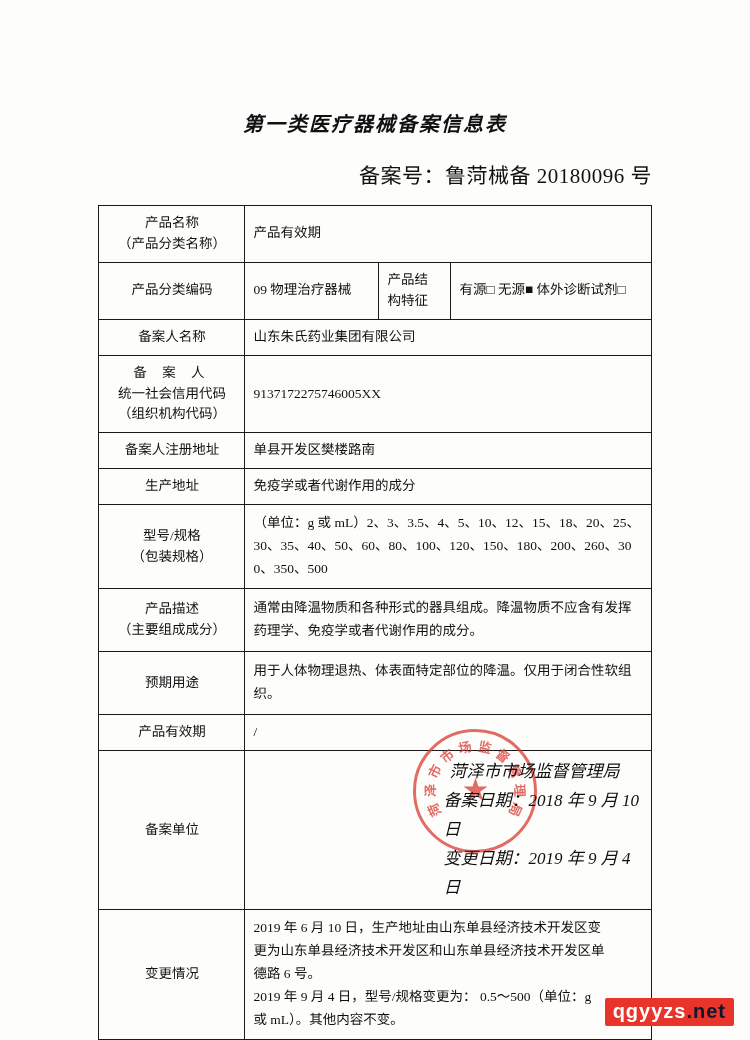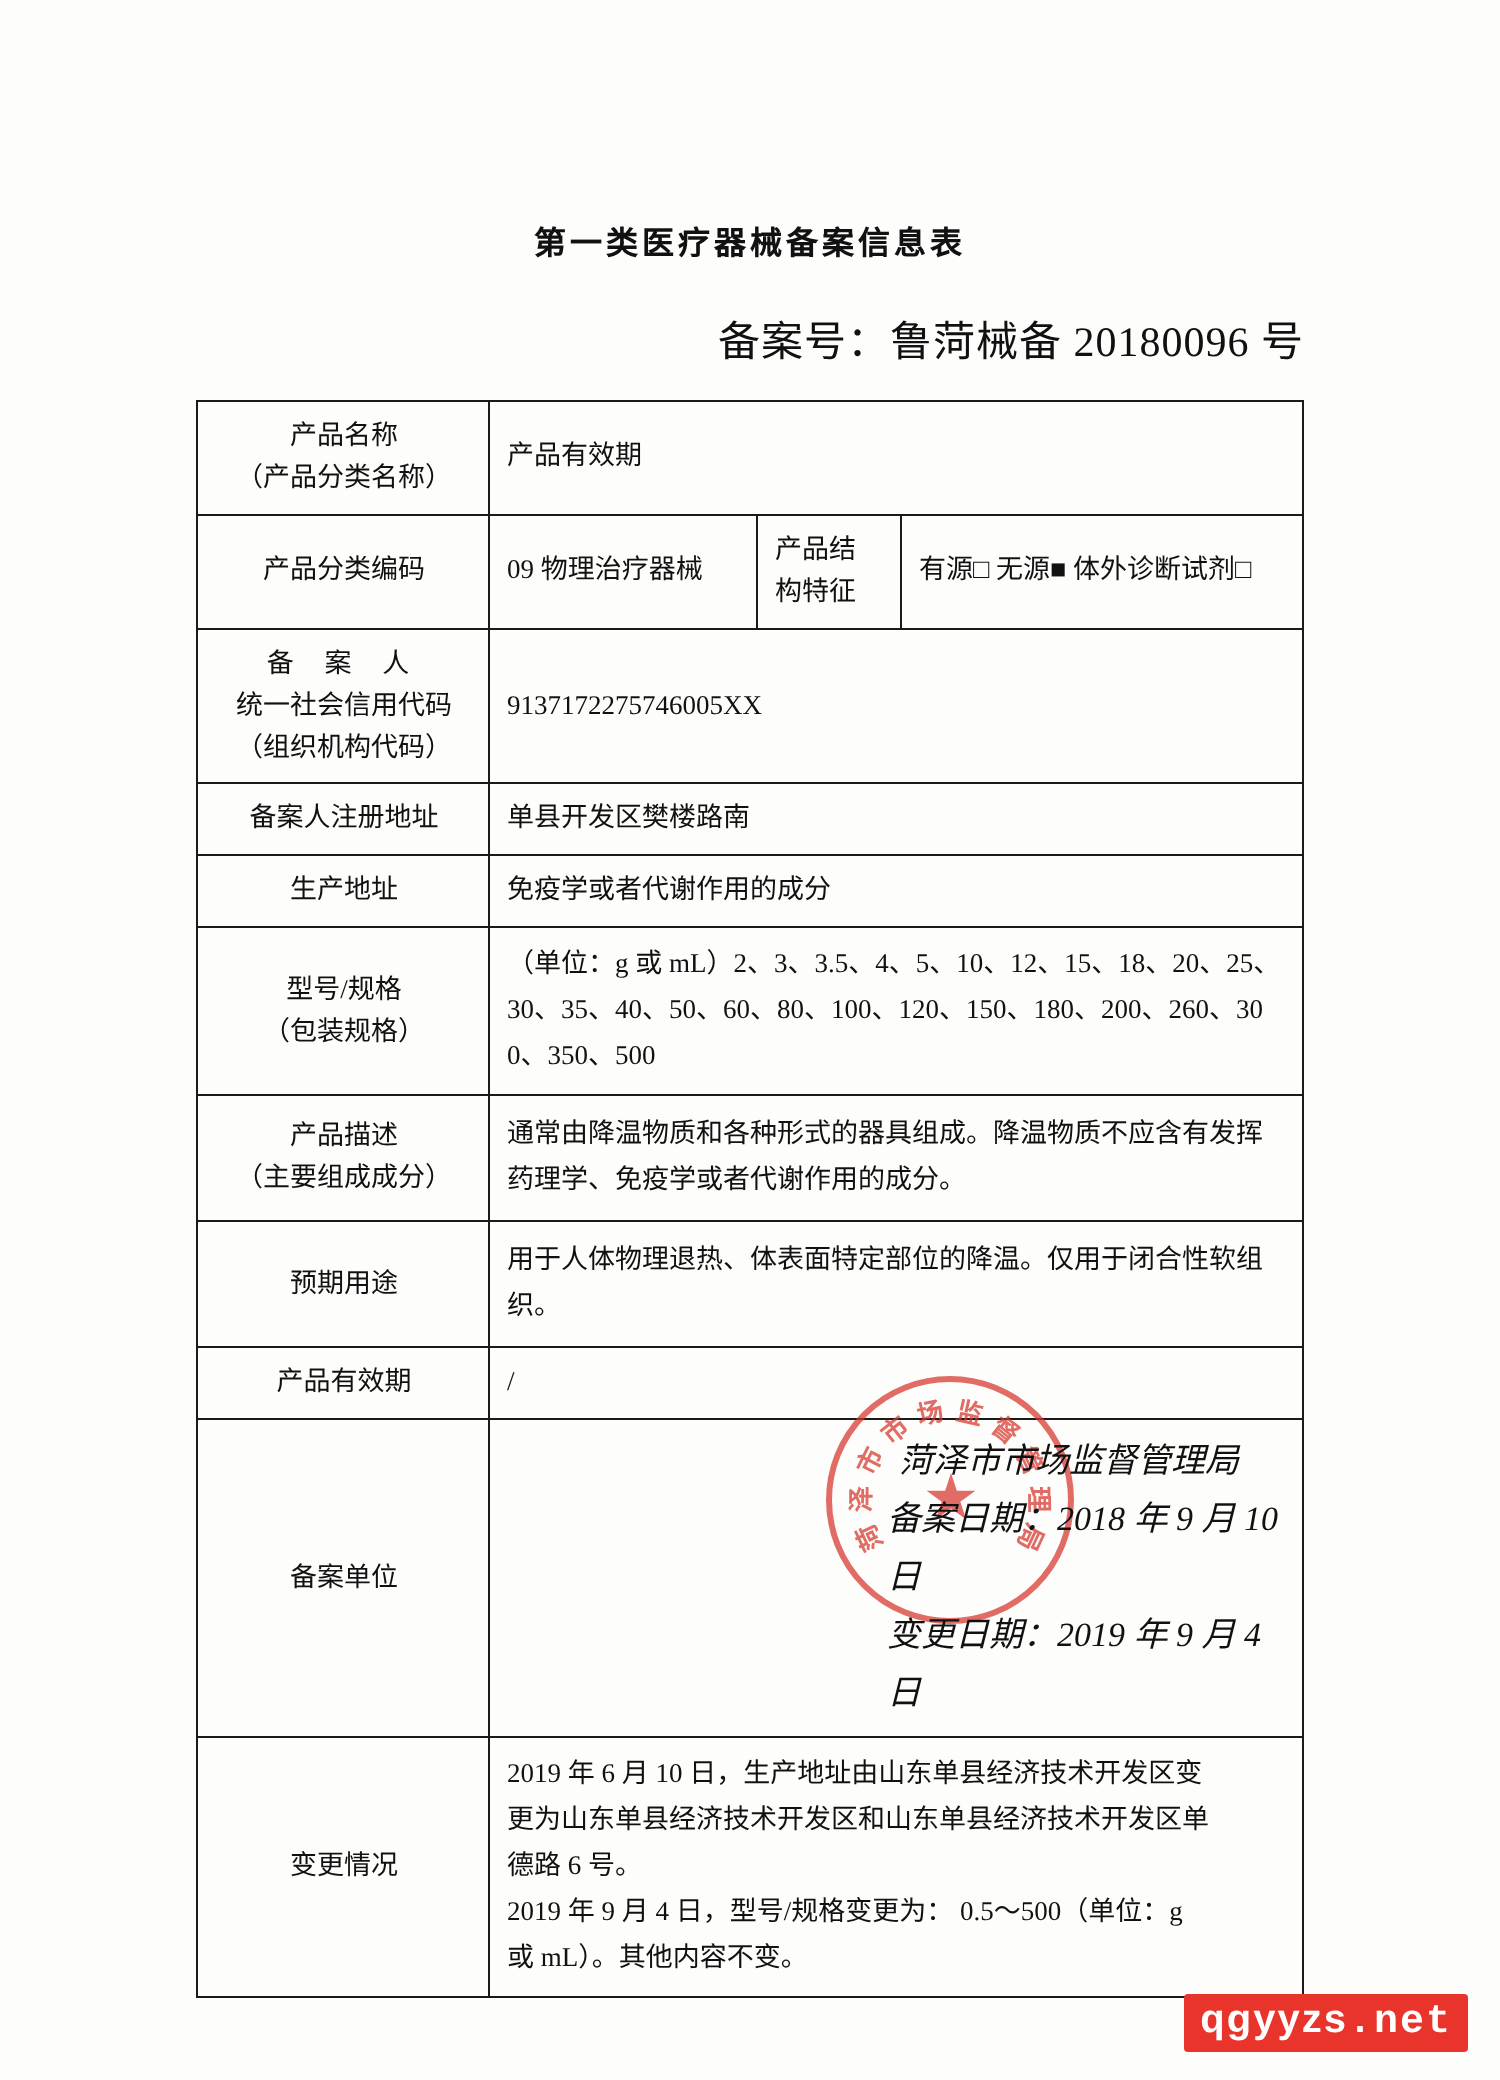--- a/index.html
+++ b/index.html
@@ -15,25 +15,26 @@
     color: #111;
     overflow: hidden;
   }
   .page {
     position: absolute;
     inset: 0;
     background: #fdfdfb;
   }
   .doc-title {
     text-align: center;
-    font-size: 16px;
+    font-size: 20px;
     font-weight: bold;
     letter-spacing: 2px;
     margin-top: 108px;
     font-family: "Liberation Serif", "DejaVu Serif", serif;
+    font-style: italic;
   }
   .record-no {
     text-align: right;
     font-size: 21px;
     margin-top: 22px;
     padding-right: 98px;
     letter-spacing: 0.5px;
   }
   table.form {
     border-collapse: collapse;
@@ -129,21 +130,21 @@
     bottom: 14px;
     background: #e8342a;
     color: #ffffff;
     font-size: 20px;
     font-weight: bold;
     letter-spacing: 1px;
     padding: 2px 8px 3px 8px;
     font-family: "Liberation Sans", sans-serif;
     border-radius: 2px;
   }
-  .watermark .dot { color: #ffffff; font-family: Liberation Mono, monospace; }
+  .watermark .dot { color: #0f172a; }
 </style>
 </head>
 <body>
 
 <div class="page">
 
   <div class="doc-title">第一类医疗器械备案信息表</div>
 
   <div class="record-no">
     <span>备案号：</span><span>鲁菏械备 20180096 号</span>
@@ -169,20 +170,24 @@
     <tr>
       <td class="label">产品分类编码</td>
       <td class="value">09 物理治疗器械</td>
       <td class="cell-sub-label">
         <span class="l2">产品结</span>
         <span class="l2">构特征</span>
       </td>
       <td class="value">有源□ 无源■ 体外诊断试剂□</td>
     </tr>
 
+    <tr>
+      <td class="label">备案人名称</td>
+      <td class="value" colspan="3">山东朱氏药业集团有限公司</td>
+    </tr>
 
     <tr>
       <td class="label">
         <span class="l2 spaced">备 案 人</span>
         <span class="l2">统一社会信用代码</span>
         <span class="l2">（组织机构代码）</span>
       </td>
       <td class="value mono-num" colspan="3">9137172275746005XX</td>
     </tr>
 

